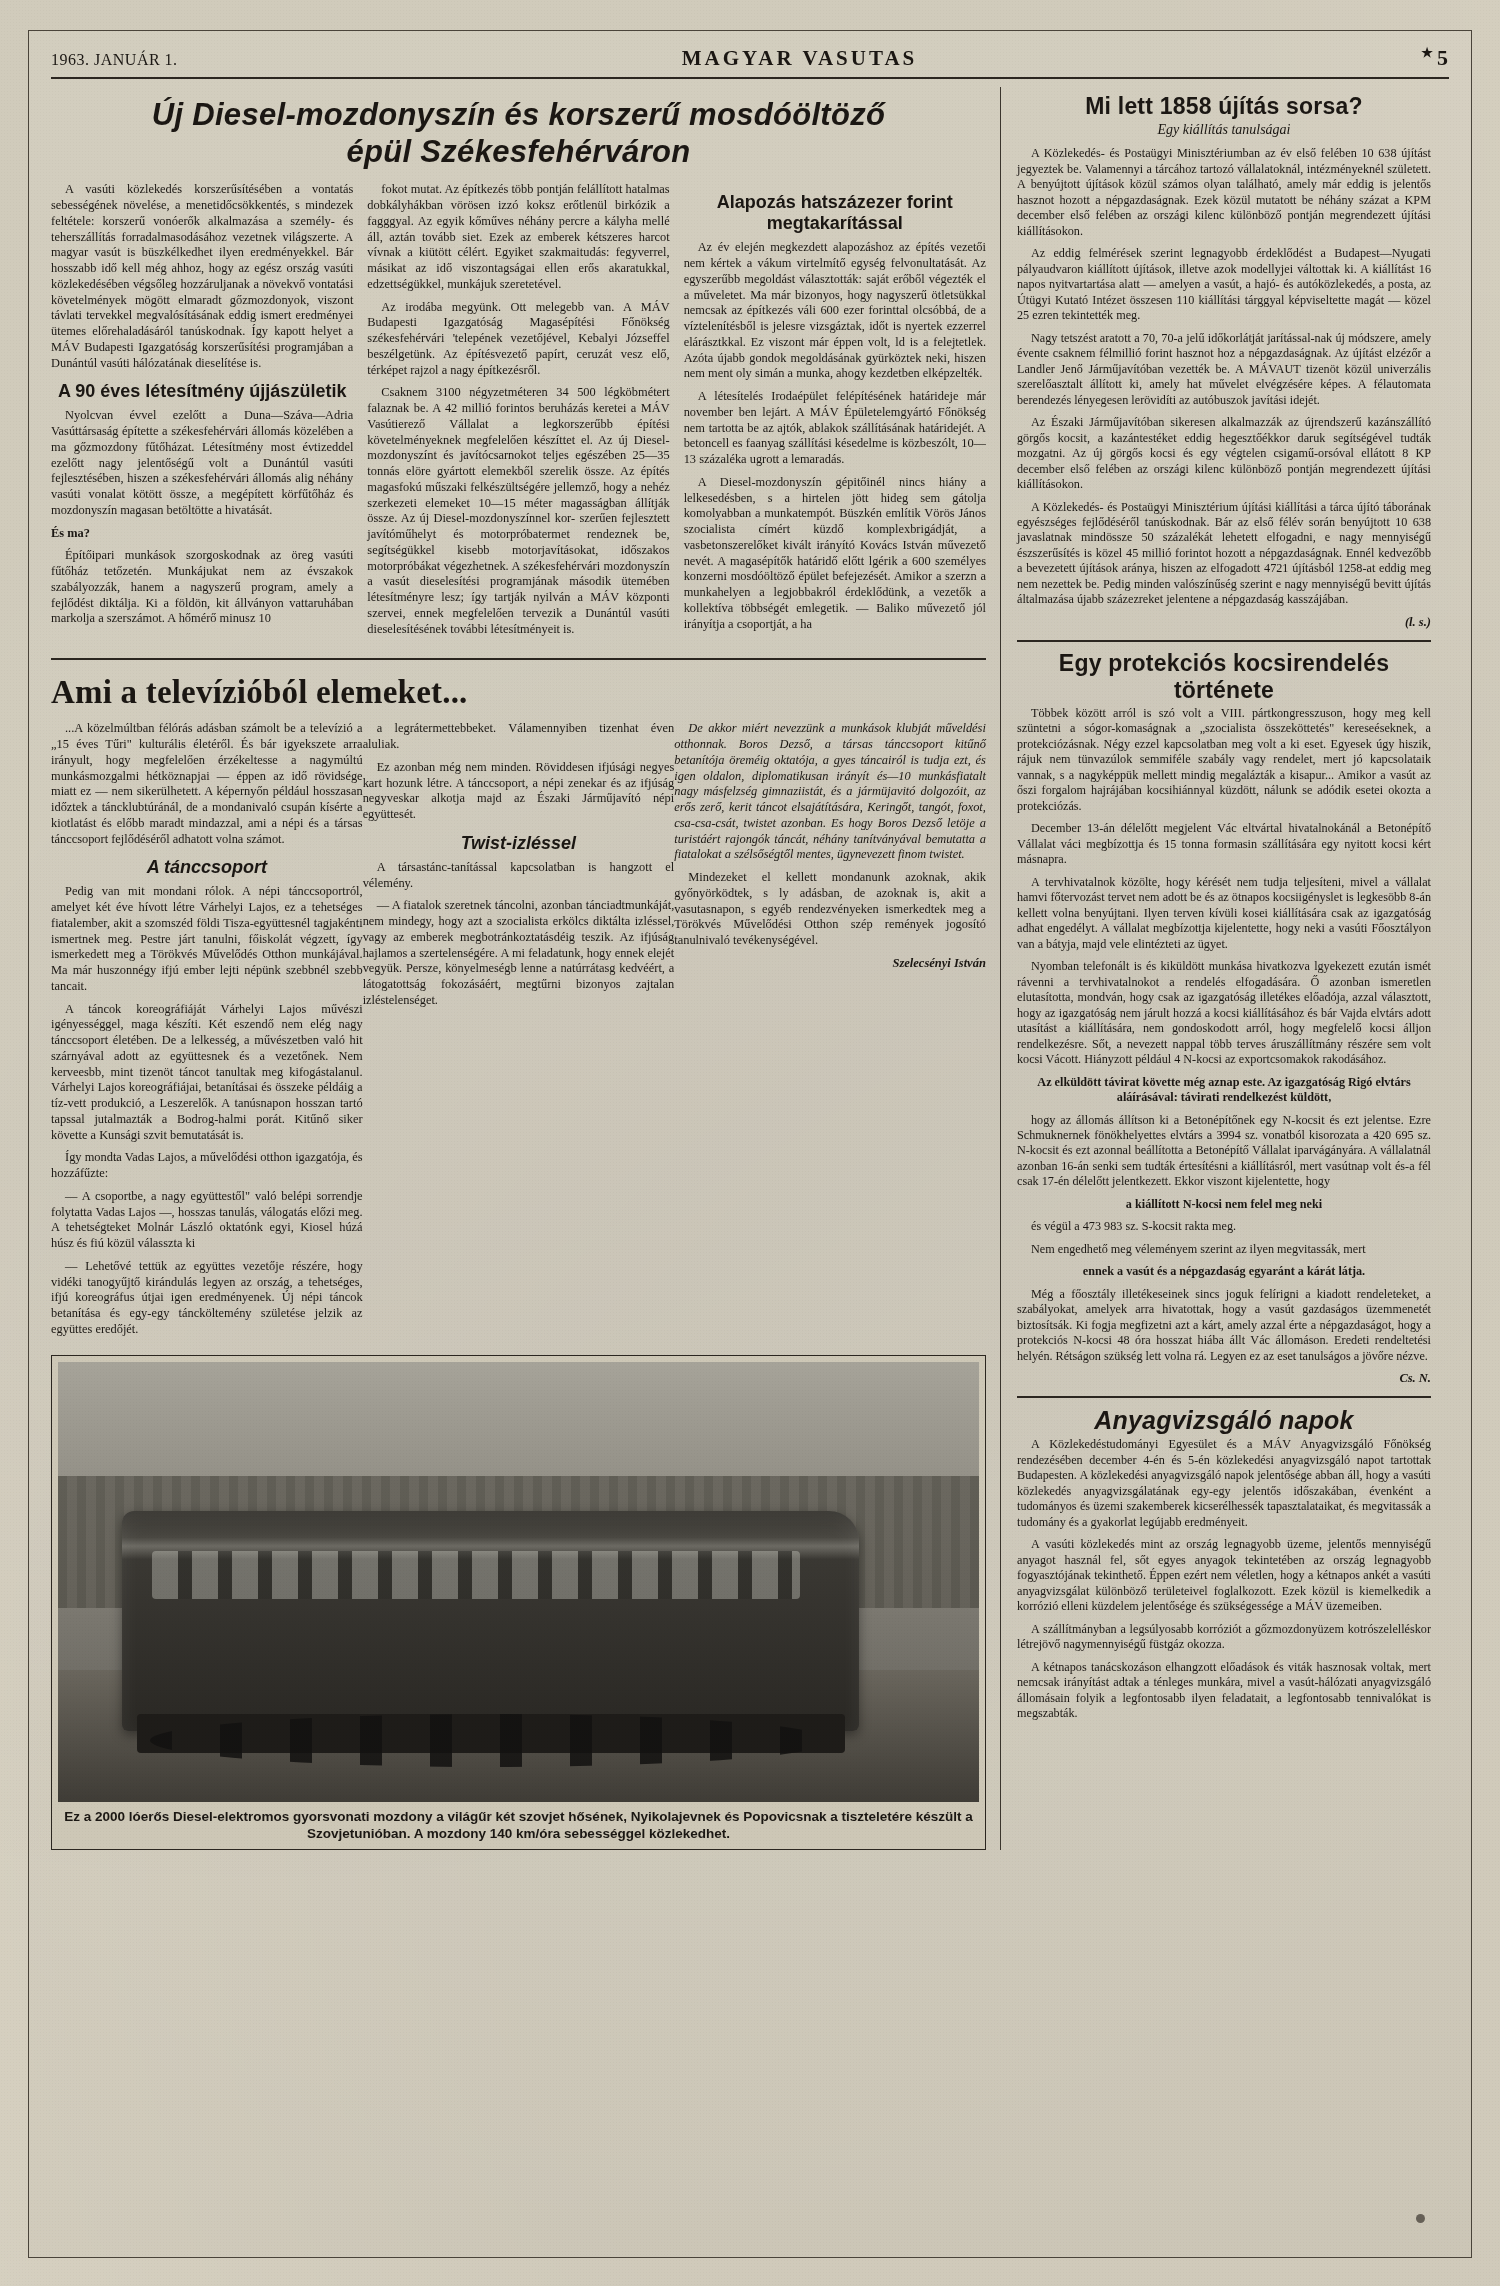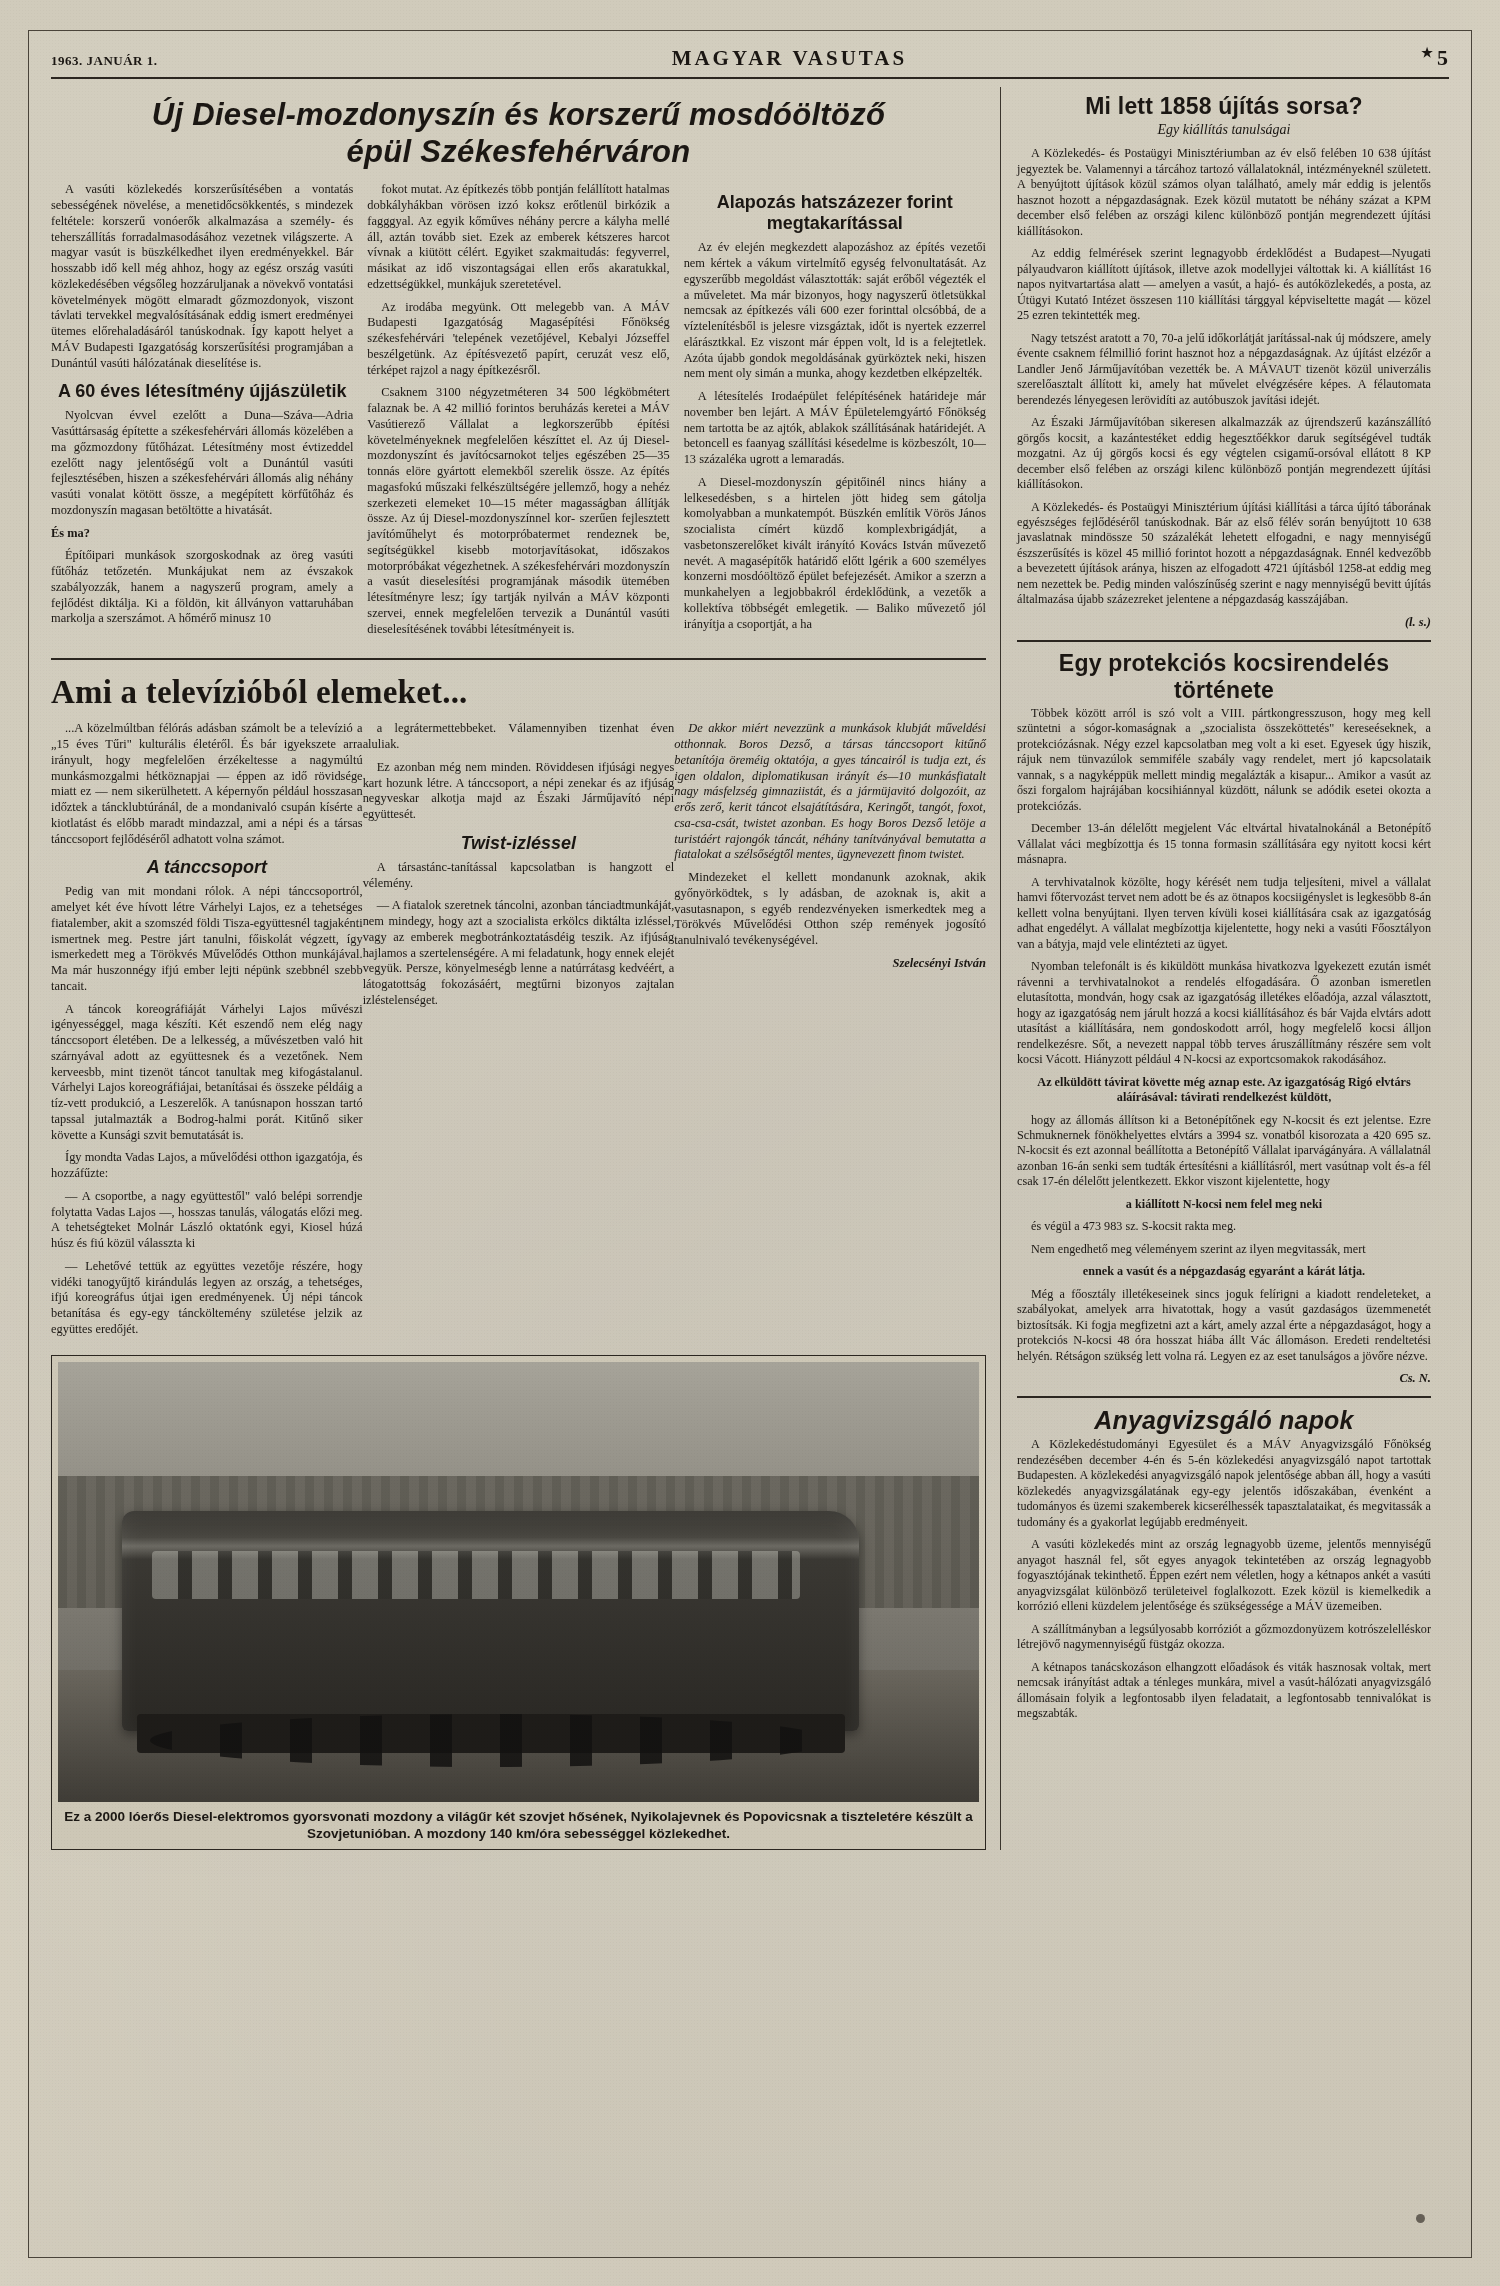--- a/index.html
+++ b/index.html
@@ -21,21 +21,21 @@
     box-sizing:border-box;
     padding:14px 22px 10px 22px;
     background:
       linear-gradient(180deg, rgba(255,255,255,0.05), rgba(0,0,0,0.02));
   }
   .masthead{
     display:flex;align-items:baseline;justify-content:space-between;
     border-bottom:2px solid #2b2620;
     padding-bottom:6px;margin-bottom:8px;
   }
-  .mh-left{font-size:13px;letter-spacing:.5px;font-weight:bold;}
+  .mh-left{font-size:16px;letter-spacing:.5px;font-weight:normal;}
   .mh-center{font-size:21px;letter-spacing:3px;font-weight:bold;}
   .mh-right{font-size:22px;font-weight:bold;letter-spacing:1px;}
   .mh-right .star{font-size:13px;vertical-align:super;margin-right:3px;}
 
   .cols{display:flex;gap:0;}
   .colA{width:950px;padding-right:14px;box-sizing:border-box;border-right:1px solid #3a352d;}
   .colB{width:430px;padding-left:16px;box-sizing:border-box;}
 
   h1.headline{
     font-family:"Liberation Sans", sans-serif;
@@ -132,21 +132,21 @@
 
         <h1 class="headline">
           <span>Új Diesel-mozdonyszín és korszerű mosdóöltöző</span>
           <span class="l2">épül Székesfehérváron</span>
         </h1>
 
         <div class="three">
 
           <div class="c">
             <p>A vasúti közlekedés korszerűsítésében a vontatás sebességének növelése, a menetidőcsökkentés, s mindezek feltétele: korszerű vonóerők alkalmazása a személy- és teherszállítás forradalmasodásához vezetnek világszerte. A magyar vasút is büszkélkedhet ilyen eredményekkel. Bár hosszabb idő kell még ahhoz, hogy az egész ország vasúti közlekedésében végsőleg hozzáruljanak a növekvő vontatási követelmények mögött elmaradt gőzmozdonyok, viszont távlati tervekkel megvalósításának eddig ismert eredményei ütemes előrehaladásáról tanúskodnak. Így kapott helyet a MÁV Budapesti Igazgatóság korszerűsítési programjában a Dunántúl vasúti hálózatának dieselítése is.</p>
-            <div class="subhead">A 60 éves létesítmény újjászületik</div>
+            <div class="subhead">A 90 éves létesítmény újjászületik</div>
             <p>Nyolcvan évvel ezelőtt a Duna—Száva—Adria Vasúttársaság építette a székesfehérvári állomás közelében a ma gőzmozdony fűtőházat. Létesítmény most évtizeddel ezelőtt nagy jelentőségű volt a Dunántúl vasúti fejlesztésében, hiszen a székesfehérvári állomás alig néhány vasúti vonalat kötött össze, a megépített körfűtőház és mozdonyszín magasan betöltötte a hivatását.</p>
             <p class="noind bold">És ma?</p>
             <p>Építőipari munkások szorgoskodnak az öreg vasúti fűtőház tetőzetén. Munkájukat nem az évszakok szabályozzák, hanem a nagyszerű program, amely a fejlődést diktálja. Ki a földön, kit állványon vattaruhában markolja a szerszámot. A hőmérő minusz 10</p>
           </div>
 
           <div class="c">
             <p>fokot mutat. Az építkezés több pontján felállított hatalmas dobkályhákban vörösen izzó koksz erőtlenül birkózik a fagggyal. Az egyik kőműves néhány percre a kályha mellé áll, aztán tovább siet. Ezek az emberek kétszeres harcot vívnak a kiütött célért. Egyiket szakmaitudás: fegyverrel, másikat az idő viszontagságai ellen erős akaratukkal, edzettségükkel, munkájuk szeretetével.</p>
             <p>Az irodába megyünk. Ott melegebb van. A MÁV Budapesti Igazgatóság Magasépítési Főnökség székesfehérvári 'telepének vezetőjével, Kebalyi Józseffel beszélgetünk. Az építésvezető papírt, ceruzát vesz elő, térképet rajzol a nagy építkezésről.</p>
             <p>Csaknem 3100 négyzetméteren 34 500 légköbmétert falaznak be. A 42 millió forintos beruházás keretei a MÁV Vasútierező Vállalat a legkorszerűbb építési követelményeknek megfelelően készíttet el. Az új Diesel-mozdonyszínt és javítócsarnokot teljes egészében 25—35 tonnás elöre gyártott elemekből szerelik össze. Az építés magasfokú műszaki felkészültségére jellemző, hogy a nehéz szerkezeti elemeket 10—15 méter magasságban állítják össze. Az új Diesel-mozdonyszínnel kor- szerűen fejlesztett javítóműhelyt és motorpróbatermet rendeznek be, segítségükkel kisebb motorjavításokat, időszakos motorpróbákat végezhetnek. A székesfehérvári mozdonyszín a vasút dieselesítési programjának második ütemében létesítményre lesz; így tartják nyilván a MÁV központi szervei, ennek megfelelően tervezik a Dunántúl vasúti dieselesítésének további létesítményeit is.</p>
           </div>

